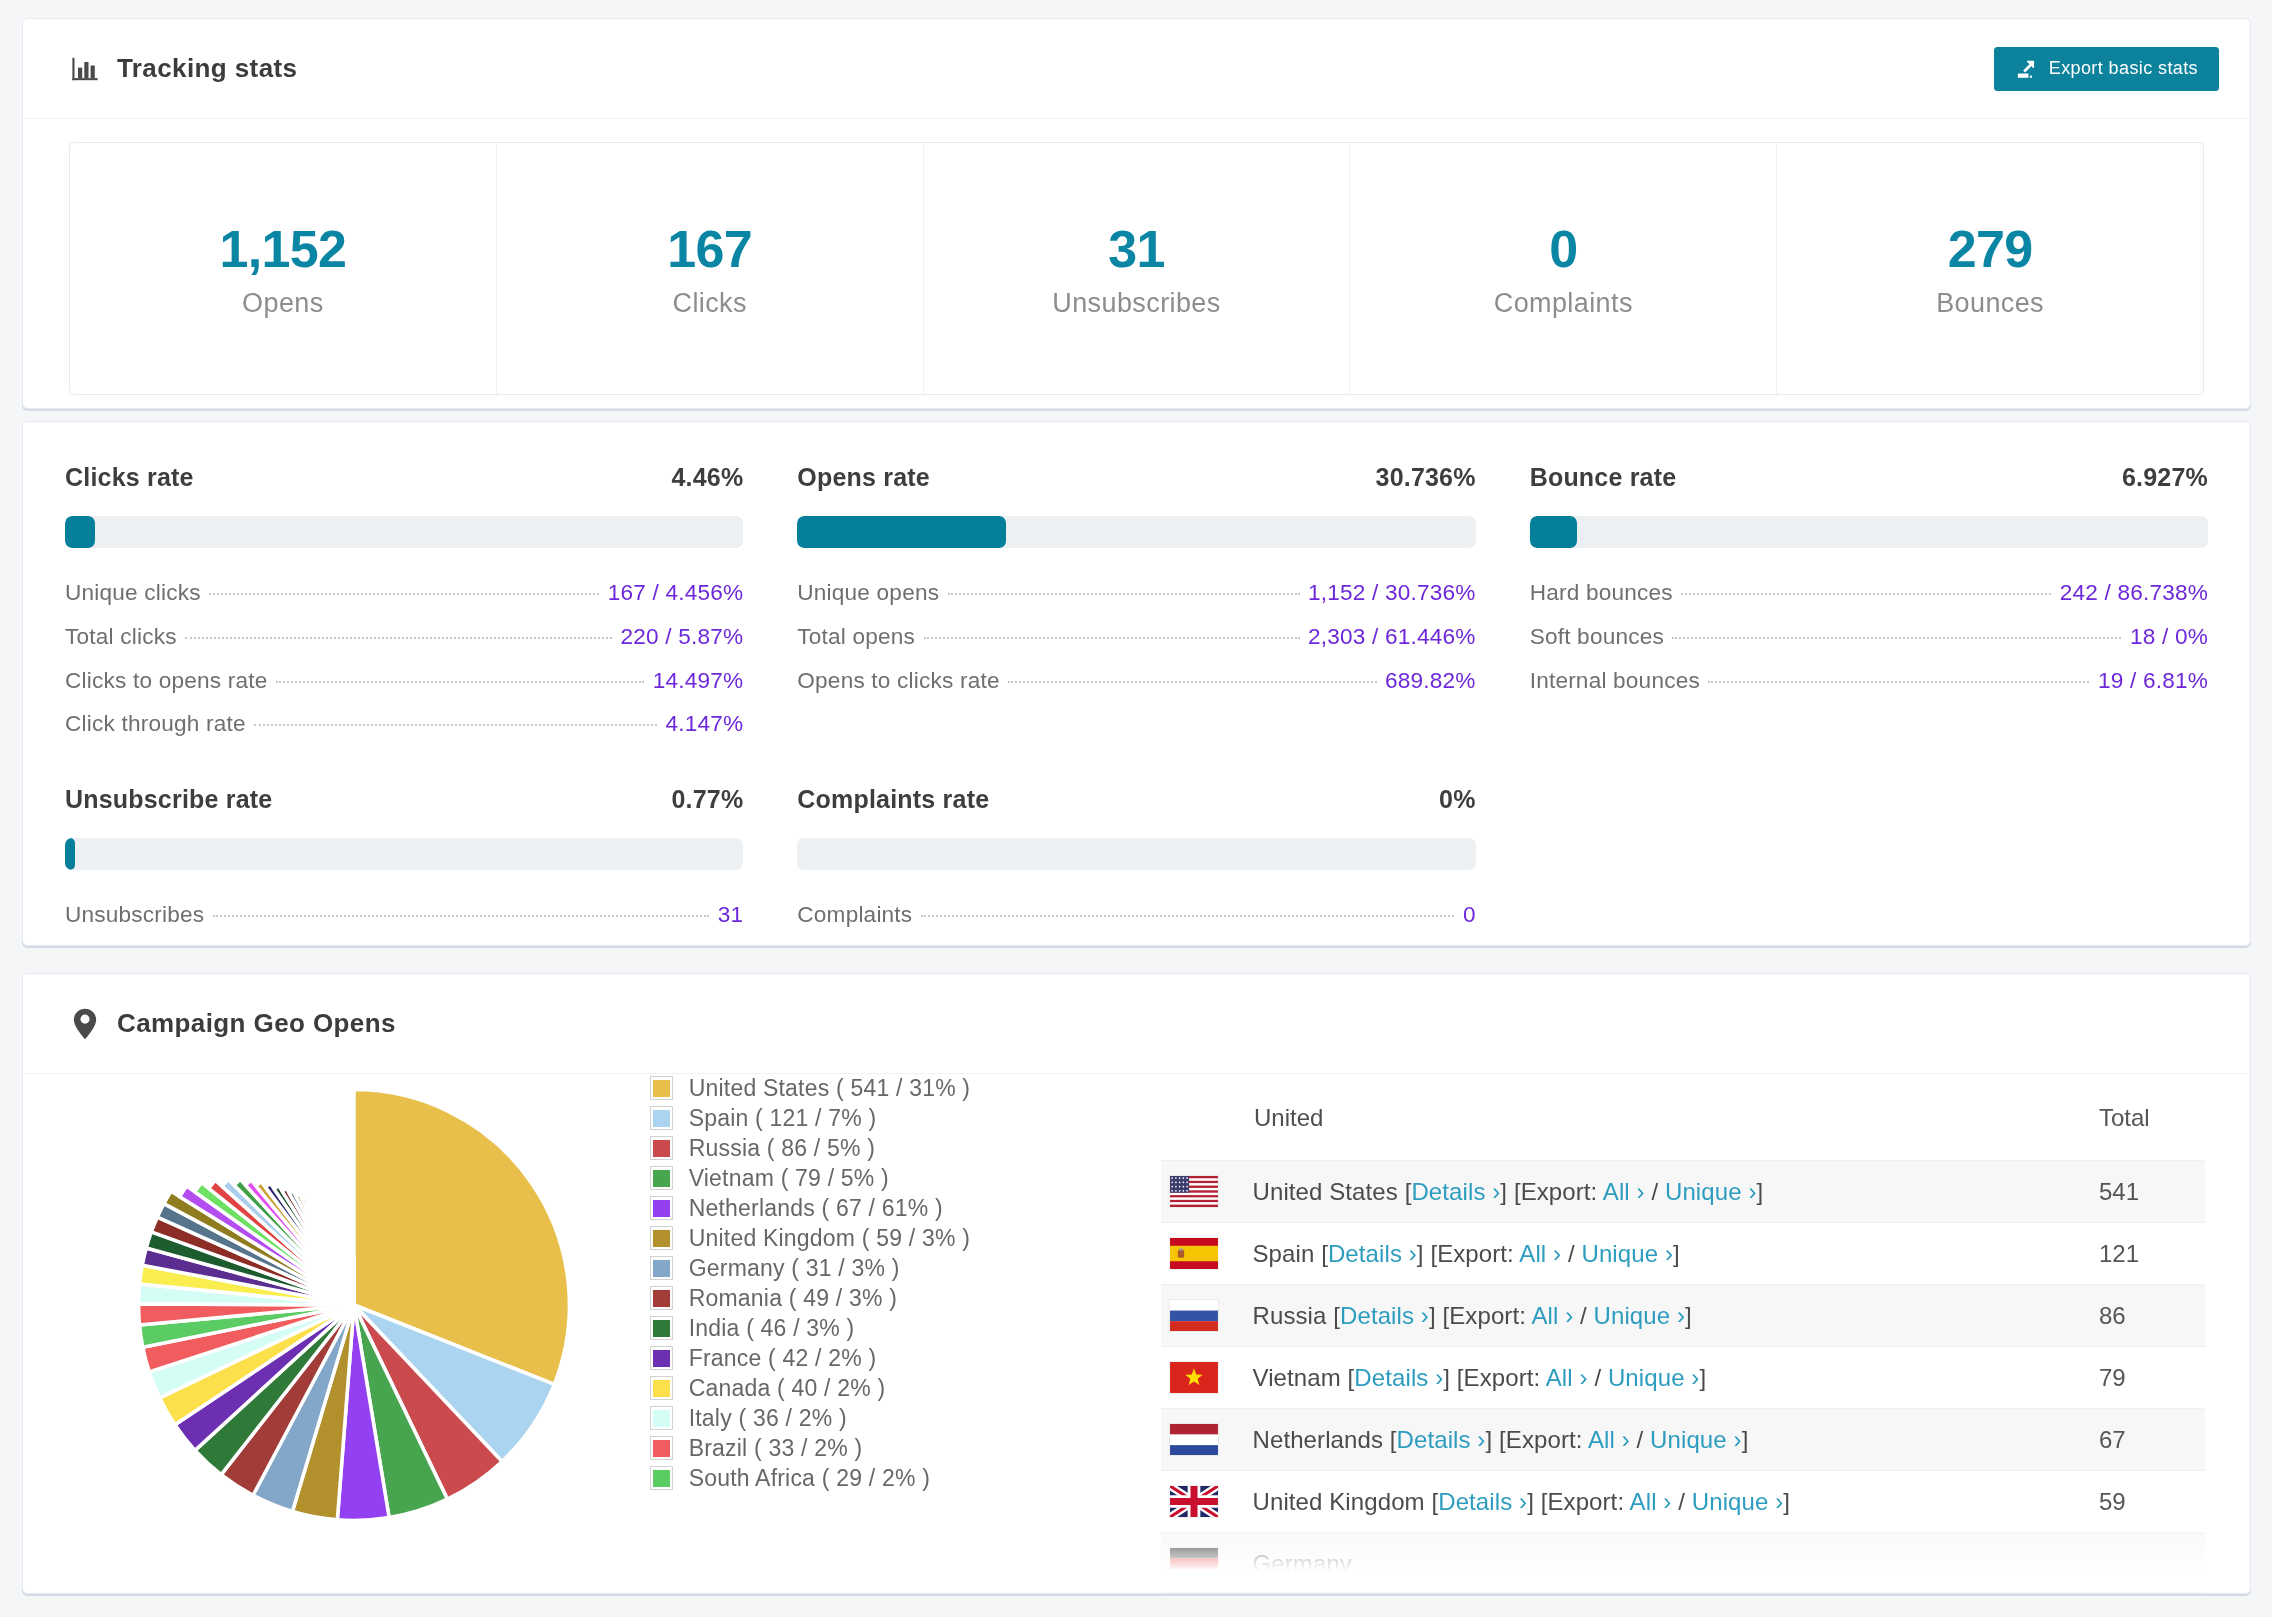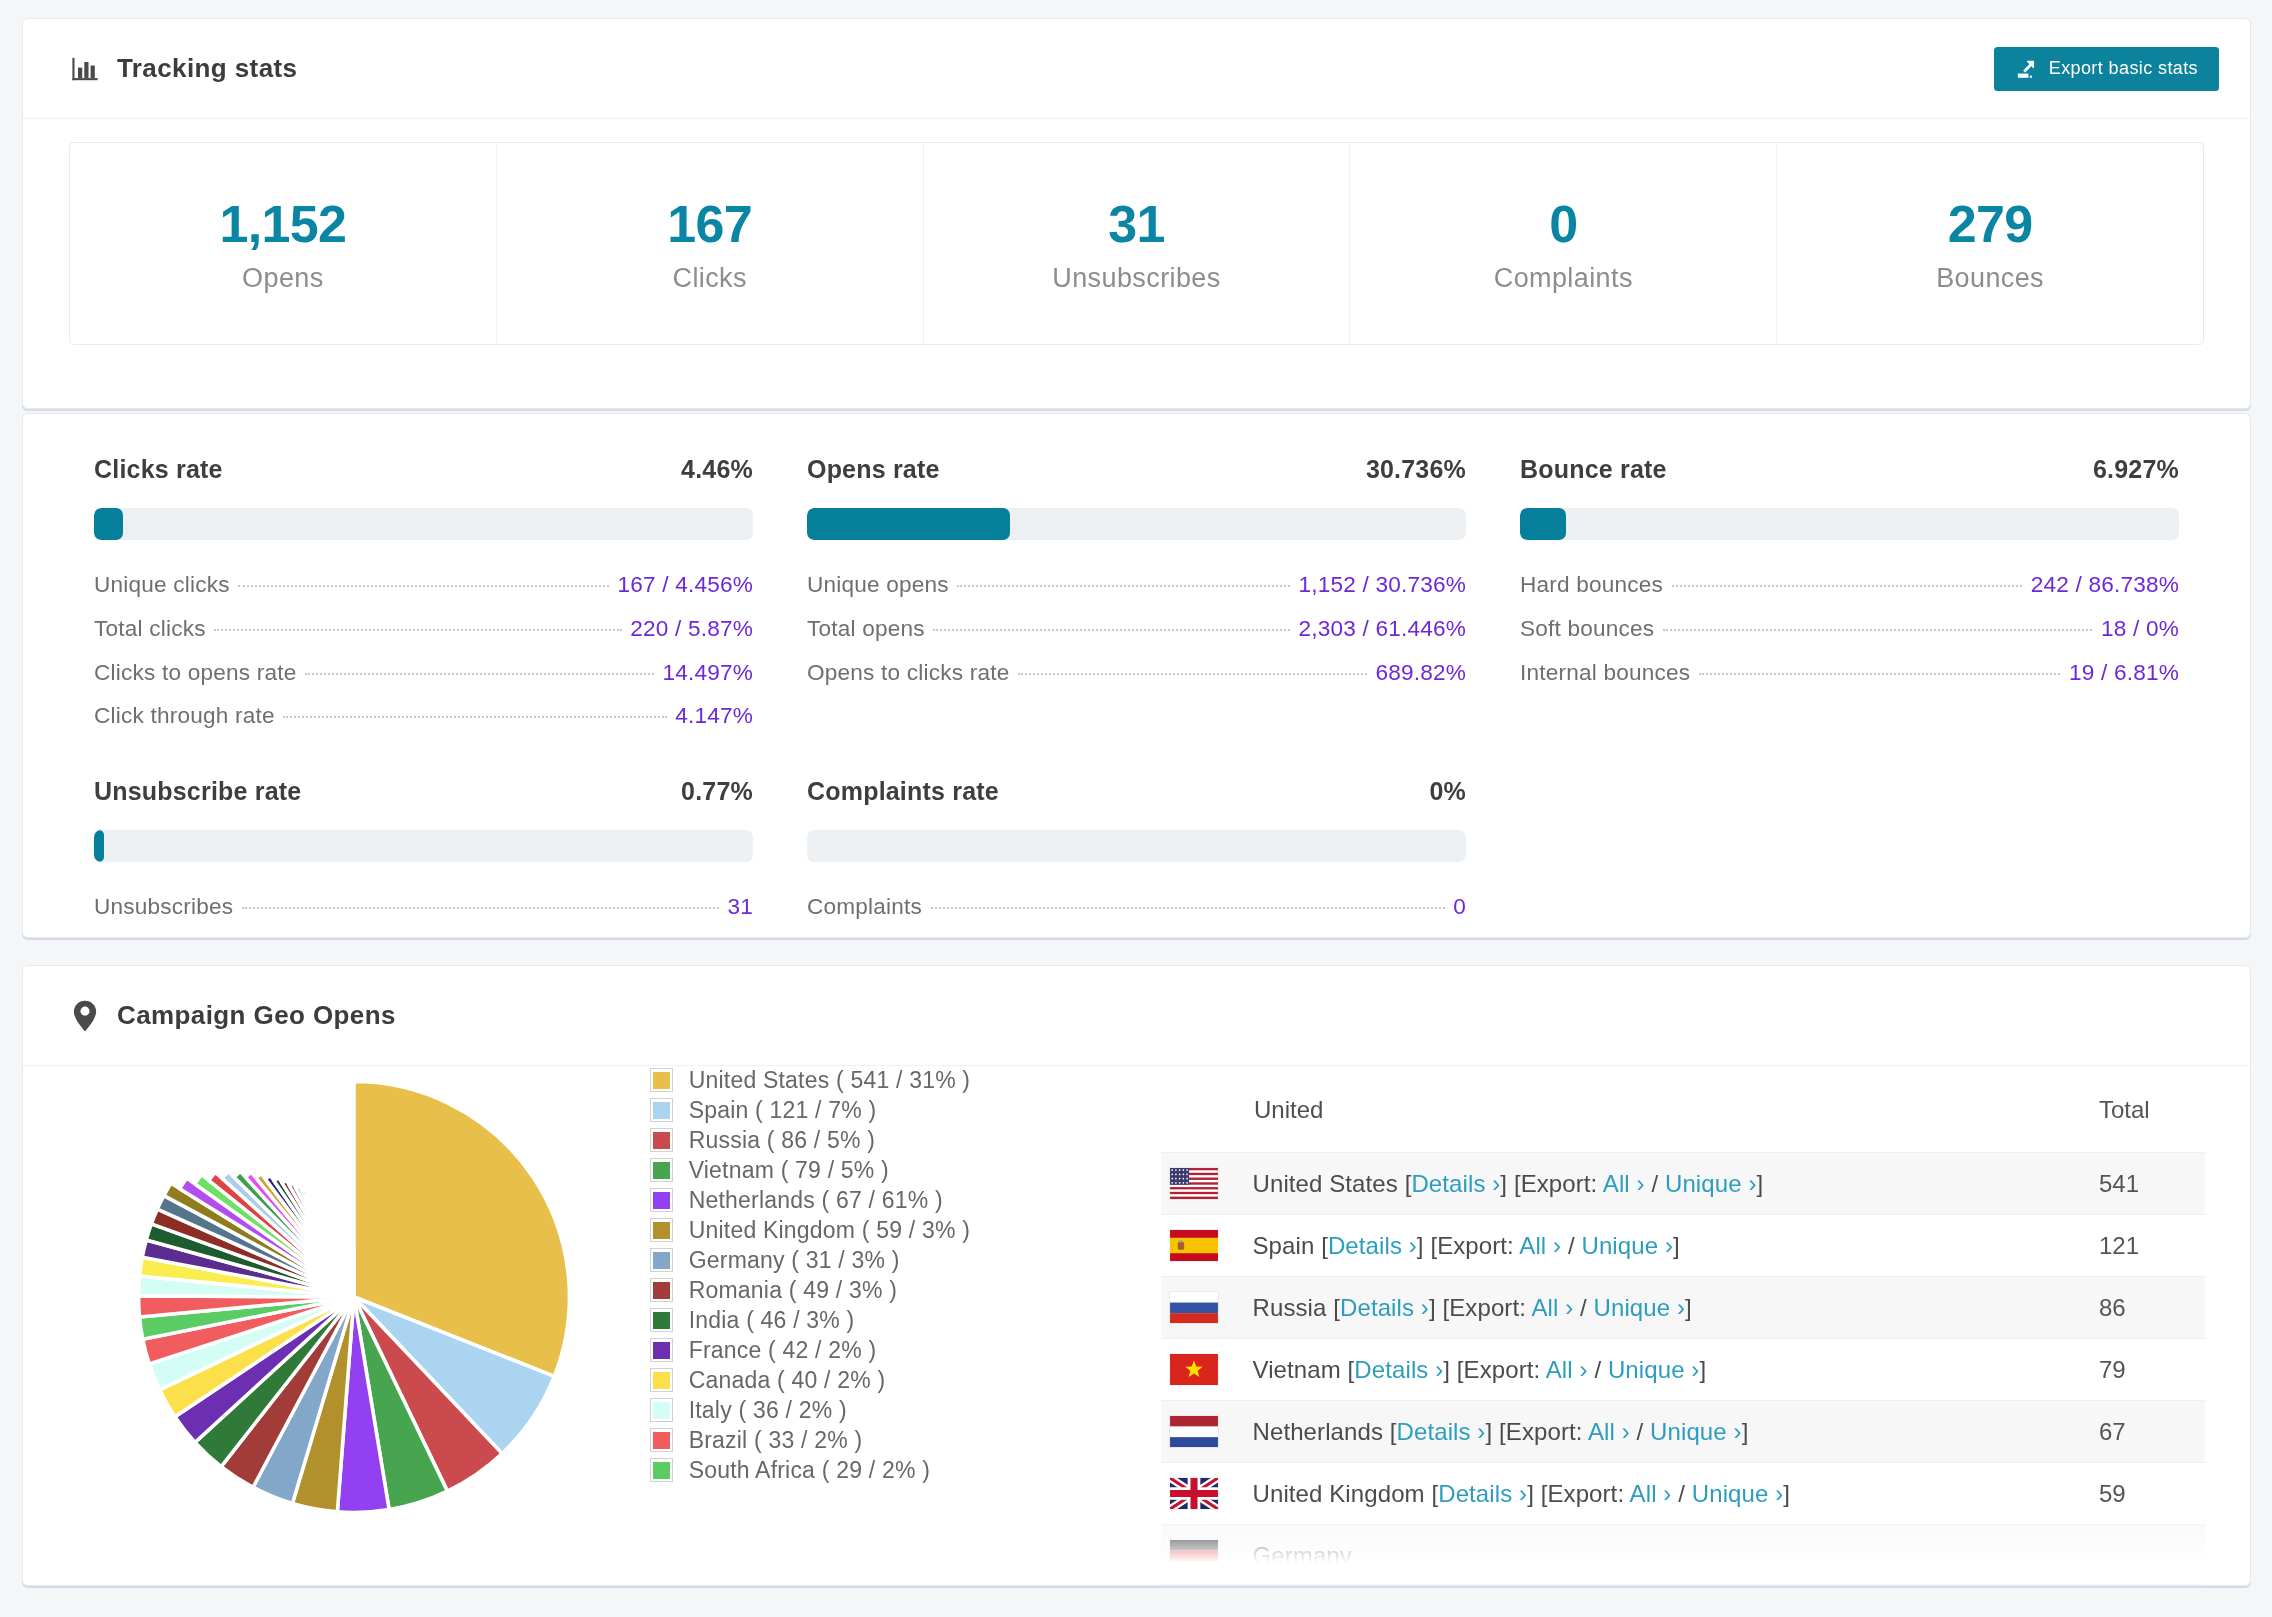--- a/index.html
+++ b/index.html
@@ -21,32 +21,32 @@
     padding:0 31px 0 47px;border-bottom:1.4px solid #f0f1f5;
   }
   .card-title{font-size:26px;font-weight:600;color:#3c3c3c;margin-left:17px;letter-spacing:0.4px;}
   .hdr-icon{width:30px;height:30px;display:inline-flex;align-items:center;justify-content:center;}
   .export-btn{
     margin-left:auto;display:flex;align-items:center;gap:11.3px;
     background:#0d829c;color:#fff;border:none;border-radius:3.5px;
     font-size:18px;font-family:inherit;padding:10.6px 21px;cursor:pointer;letter-spacing:0.4px;
   }
   .stats-strip{
-    margin:23px 46px 0;height:203px;display:flex;
+    margin:23px 46px 0;height:253px;display:flex;
     border:1.4px solid #e9ebf1;border-radius:4.2px;box-sizing:border-box;
   }
   .stat-cell{
     flex:1;display:flex;flex-direction:column;align-items:center;justify-content:center;
     border-right:1.4px solid #edeff3;
   }
   .stat-cell:last-child{border-right:none;}
   .stat-value{font-size:52px;font-weight:800;color:#0a85a3;letter-spacing:-0.7px;}
   .stat-label{font-size:27px;color:#8d8d8d;margin-top:8.5px;letter-spacing:0.4px;}
   
-  #card-rates{margin-top:4px;height:525px;padding:41px 71px;}
+  #card-rates{margin-top:12px;height:525px;padding:41px 42px;}
   .rates-grid{display:grid;grid-template-columns:repeat(3,1fr);column-gap:54px;}
   .rate-title-row{display:flex;justify-content:space-between;align-items:baseline;}
   .rate-title,.rate-value{font-size:25px;font-weight:800;color:#3e3e3e;letter-spacing:0.2px;}
   .rate-bar{margin-top:24px;height:32px;background:#edf0f3;border-radius:7px;overflow:hidden;position:relative;}
   .rate-fill{position:absolute;left:0;top:0;bottom:0;background:#067f9a;border-radius:7px;}
   .rate-rows{margin-top:32px;}
   .stat-row{display:flex;align-items:baseline;font-size:22.6px;margin-bottom:17.6px;}
   .stat-row .lbl{color:#6f6f6f;white-space:nowrap;letter-spacing:0.2px;}
   .stat-row .leader{flex:1;border-bottom:2.1px dotted #c7c7c7;margin:0 8.5px;transform:translateY(-5px);}
   .stat-row .val{color:#6d28d9;white-space:nowrap;letter-spacing:0.2px;}

